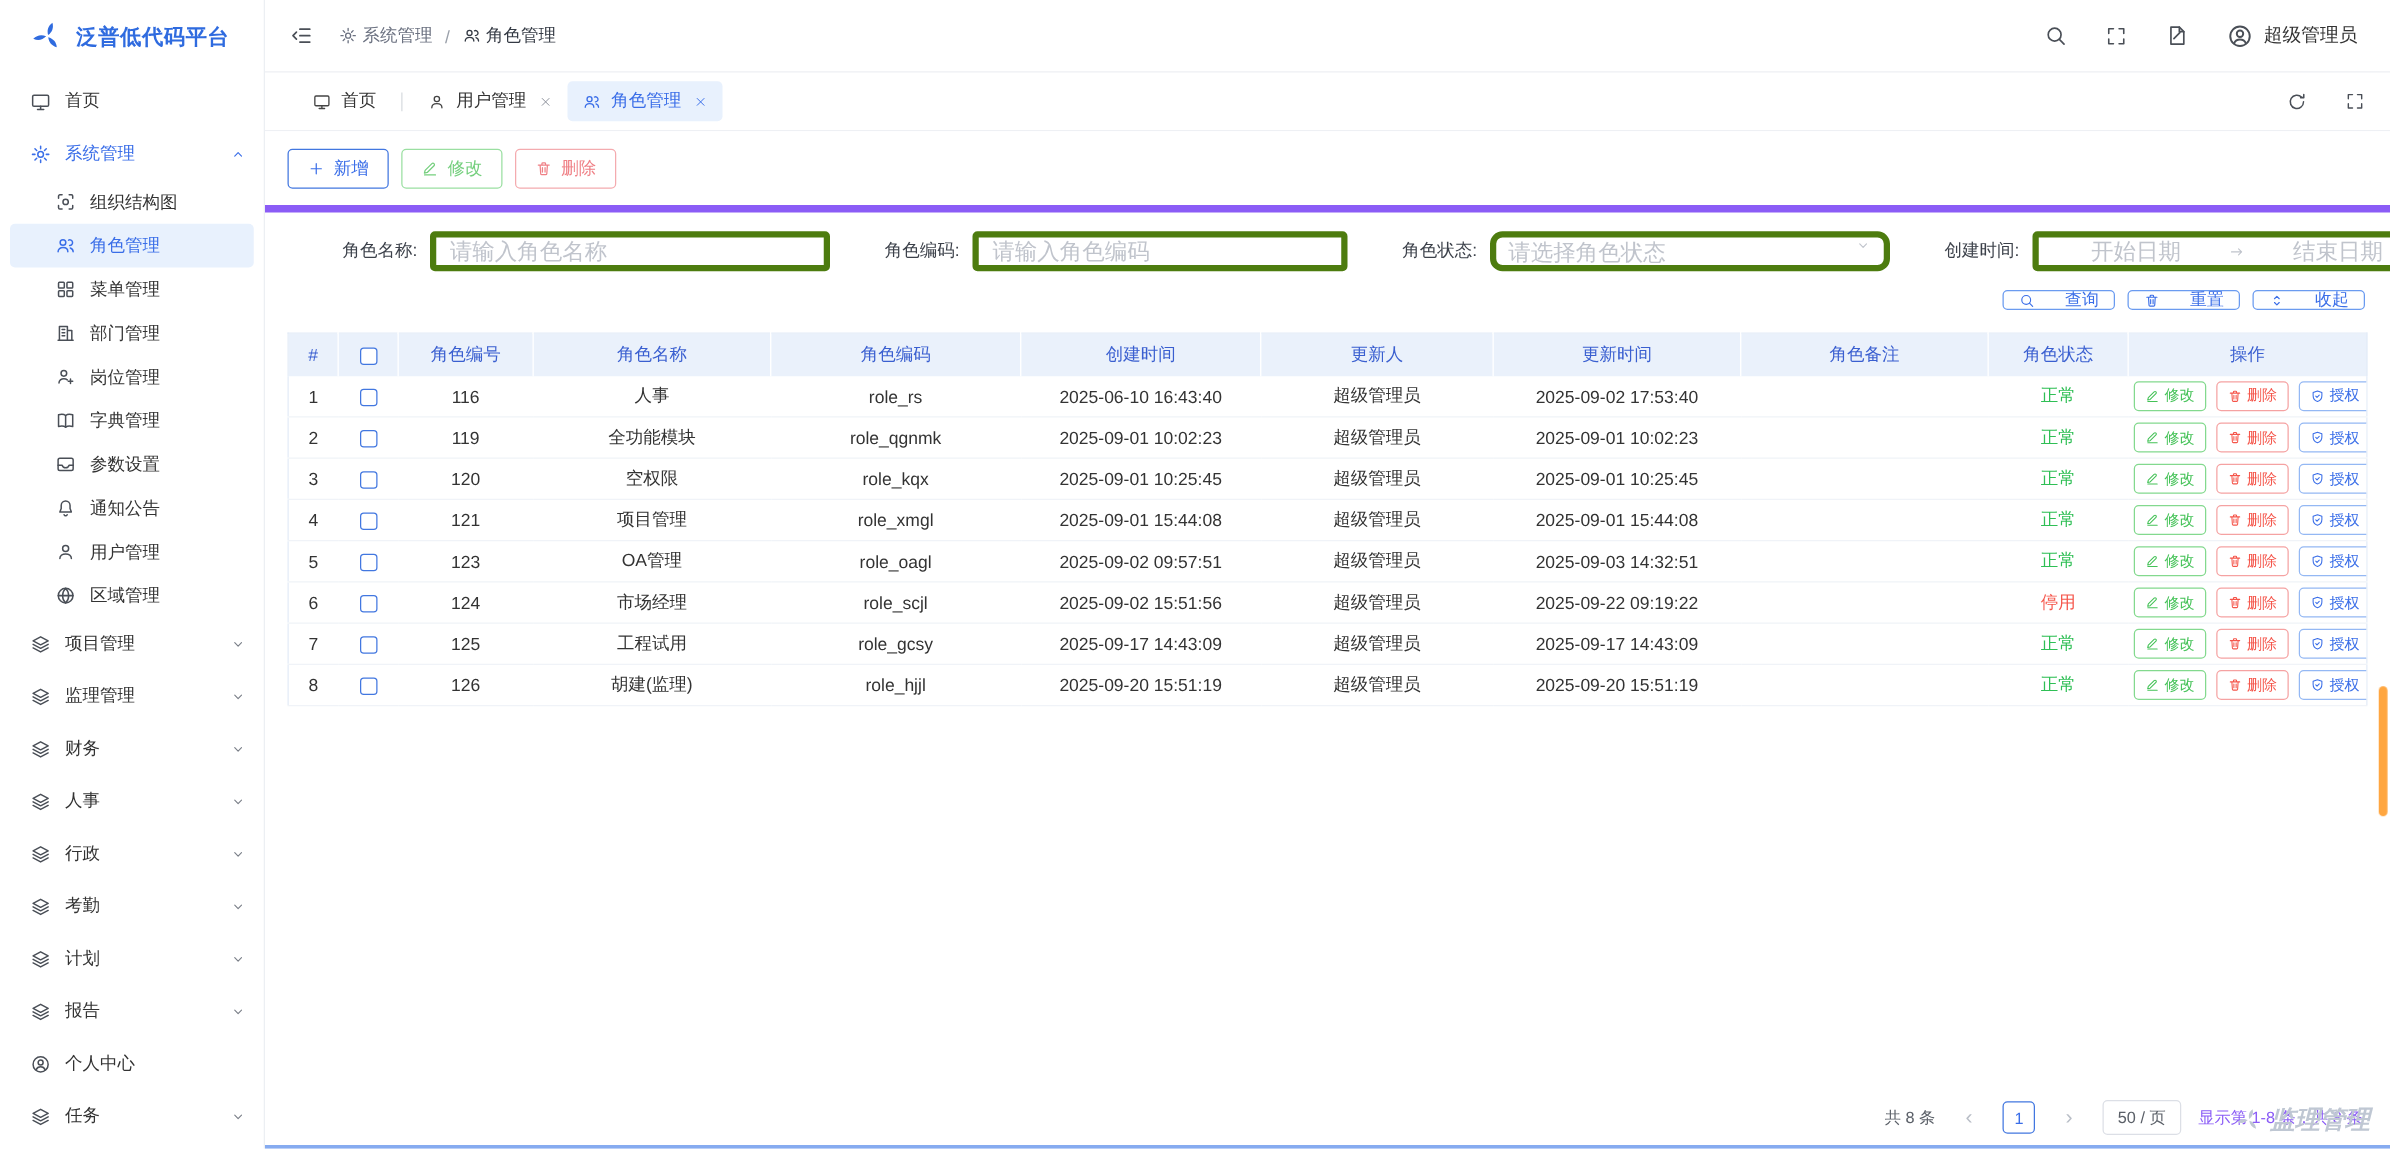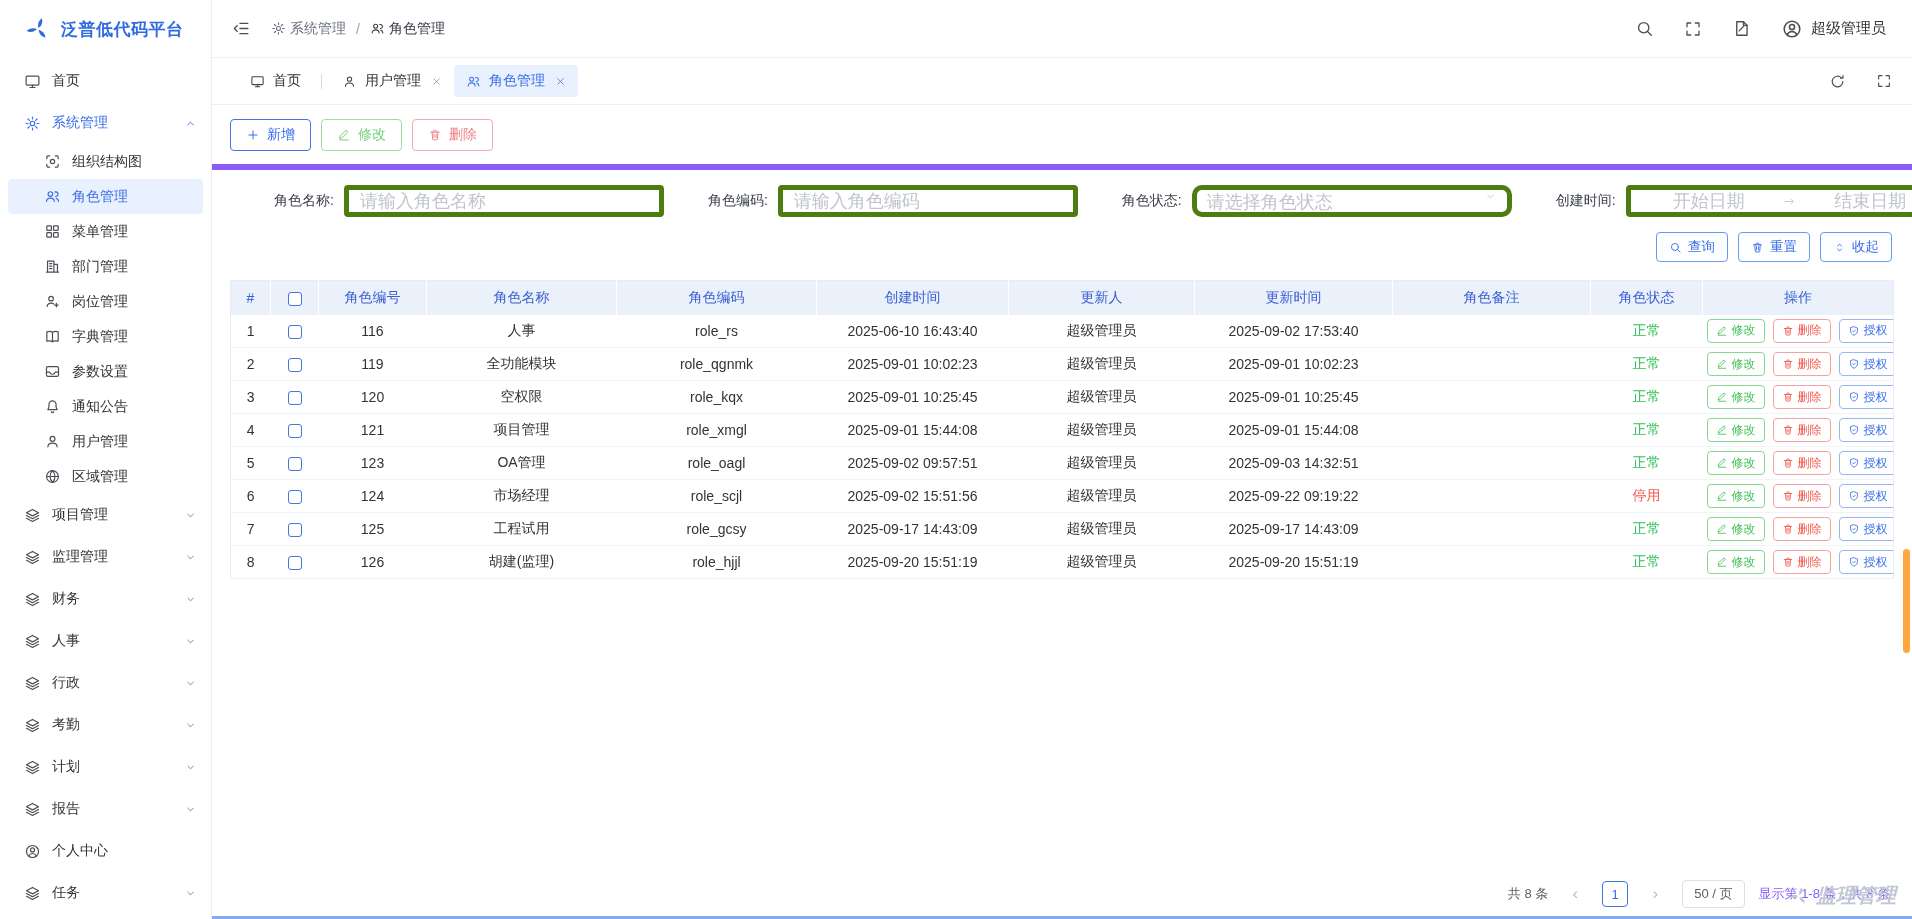--- a/index.html
+++ b/index.html
@@ -58,21 +58,21 @@
   .fctl { height:32px; border:5px solid #4d7c0f; border-radius:4px; background:#fff; font-size:18px; }
   input.fctl { padding:0 11px; color:#333; outline:none; font-family:inherit; }
   input.fctl::placeholder { color:#c0c4cc; }
   .fselect { display:flex; align-items:flex-start; justify-content:space-between; padding:0 10px; color:#c0c4cc; cursor:pointer;border-radius:10px; }
   .fselect .s-chev { display:flex; color:#c0c4cc; }
   .fdate { display:flex; align-items:center; padding:0 10px; color:#c0c4cc; gap:6px; cursor:pointer; }
   .fdate .d-seg { flex:1; text-align:center; }
   .fdate .d-ico { display:flex; color:#c0c4cc; }
 
   .querybar { display:flex; justify-content:flex-end; gap:10px; padding:15px 20px 12px; }
-  .qbtn { display:inline-flex; align-items:center; gap:6px; height:30px; padding:0 12px; border-radius:4px; font-size:13.5px; color:#3A6EE8; border:1px solid #699af0; background:#fdfeff; cursor:pointer; font-family:inherit; }
+  .qbtn { display:inline-flex; align-items:center; gap:24px; height:16px; padding:0 12px; border-radius:4px; font-size:13.5px; color:#3A6EE8; border:1px solid #699af0; background:#fdfeff; cursor:pointer; font-family:inherit; }
   .qbtn .b-icon { display:flex; }
 
   .table-wrap { margin:6px 18px 0; }
   table { width:100%; border-collapse:collapse; table-layout:fixed; font-size:14px; border:1px solid #e3ecf8; }
   thead th { background:#EAF1FB; color:#3A5FD0; font-weight:500; height:34px; border-right:1px solid #fff; }
   thead th:last-child { border-right:none; }
   tbody td { height:33px; text-align:center; color:#333; border-bottom:1px solid #f0f3f8; overflow:hidden; white-space:nowrap; }
   th { text-align:center; }
   .cbx { display:inline-block; width:14px; height:14px; border:1.6px solid #4277E0; border-radius:3px; background:#fff; vertical-align:middle; cursor:pointer; }
   .st-ok  { color:#2FBF55; }

